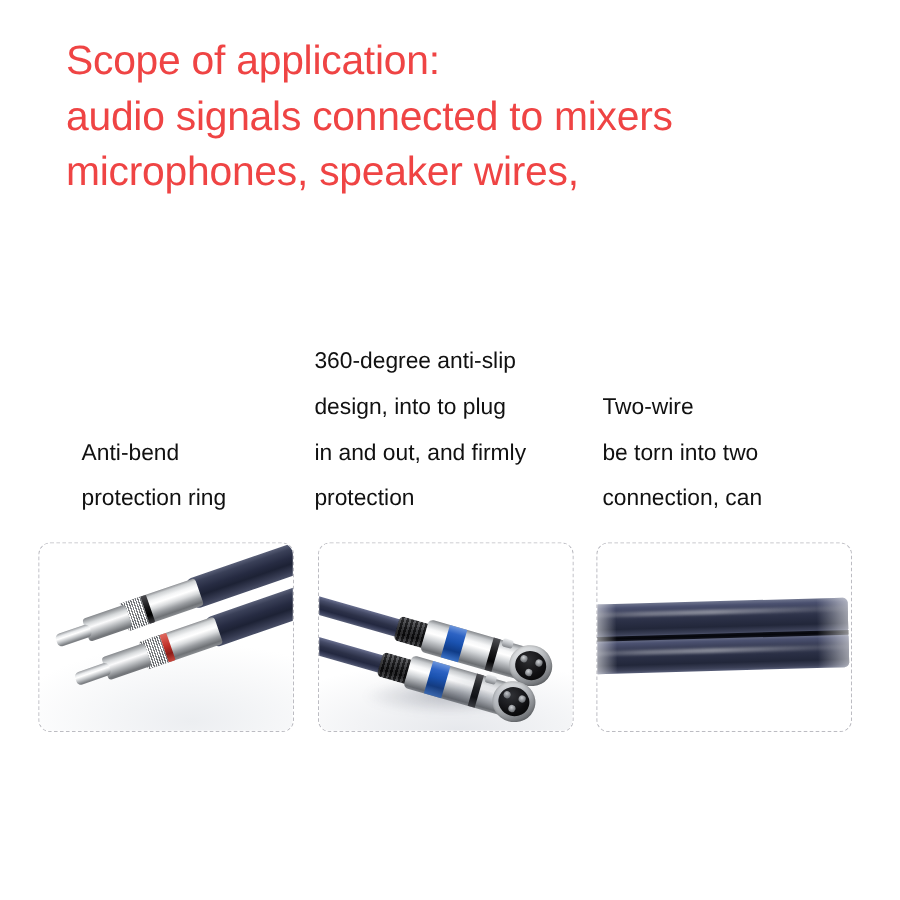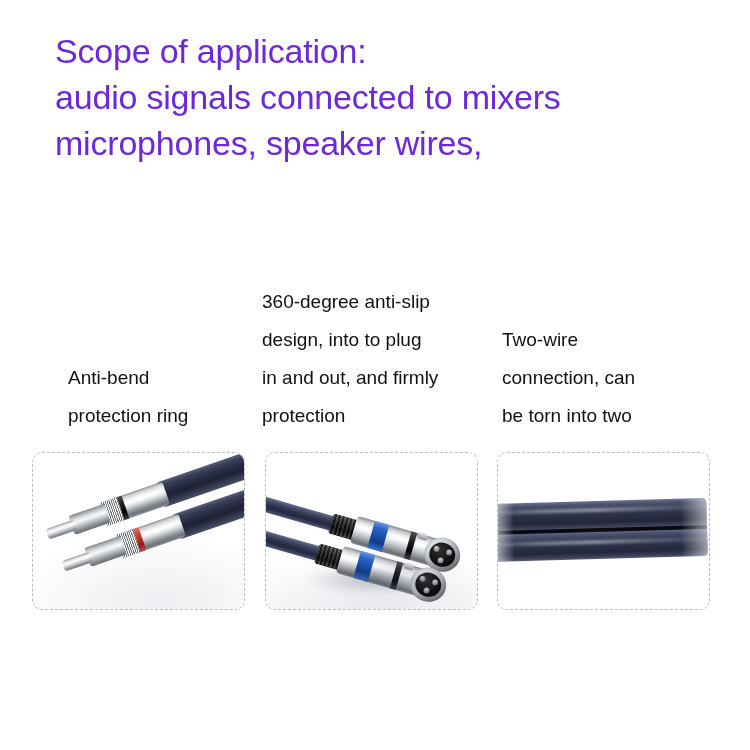--- a/index.html
+++ b/index.html
@@ -26,21 +26,21 @@
   .headline {
     position: absolute;
     left: 55px;
     top: 28px;
     width: 680px;
   }
   .headline-line {
     font-size: 34px;
     line-height: 46px;
     letter-spacing: -0.2px;
-    color: #6d28d9;
+    color: #ef4444;
     white-space: nowrap;
   }
 
   
   .captions {
     position: absolute;
     left: 0;
     top: 275px;
     width: 750px;
     height: 160px;
@@ -312,22 +312,22 @@
 
     <div class="caption caption-2">
       <div class="caption-line">360-degree anti-slip</div>
       <div class="caption-line">design, into to plug</div>
       <div class="caption-line">in and out, and firmly</div>
       <div class="caption-line">protection</div>
     </div>
 
     <div class="caption caption-3">
       <div class="caption-line">Two-wire</div>
+      <div class="caption-line">be torn into two</div>
       <div class="caption-line">connection, can</div>
-      <div class="caption-line">be torn into two</div>
     </div>
 
   </div>
 
   <div class="panels">
 
     <div class="panel panel-1">
       <div class="photo">
         <div class="rca-stage">
 

